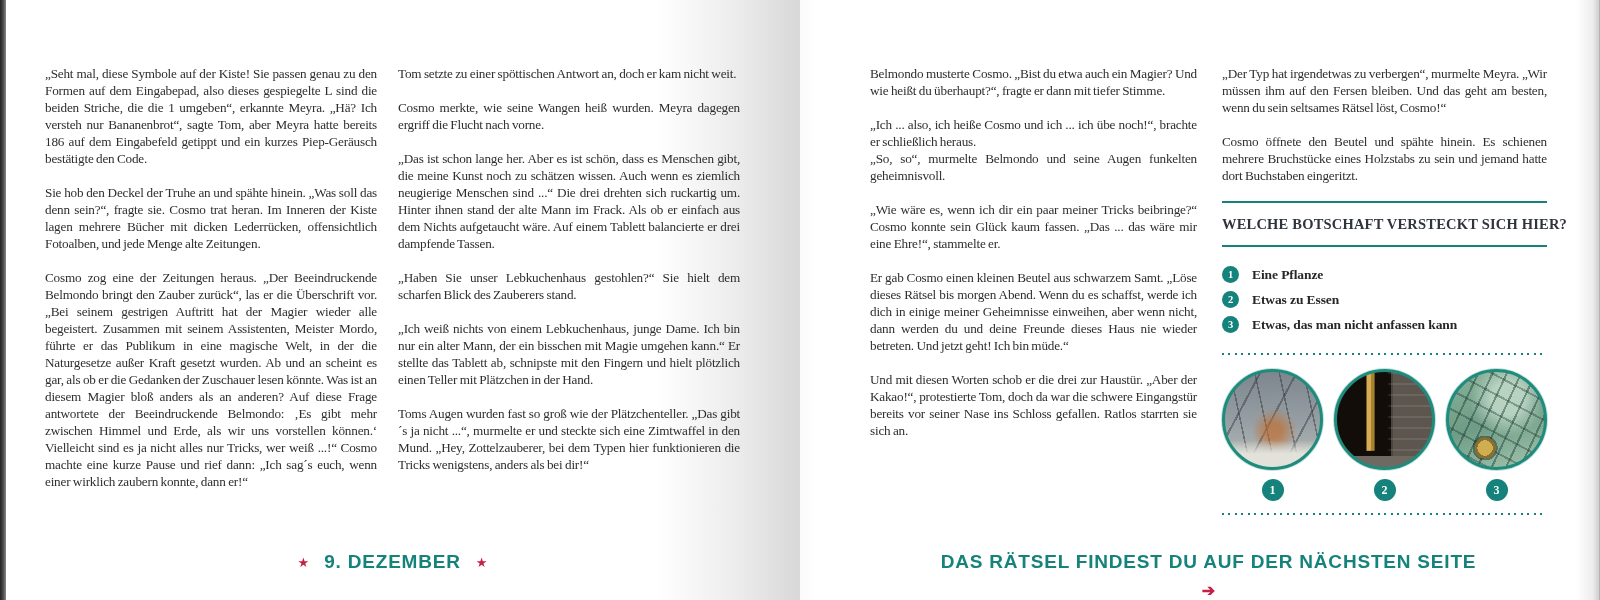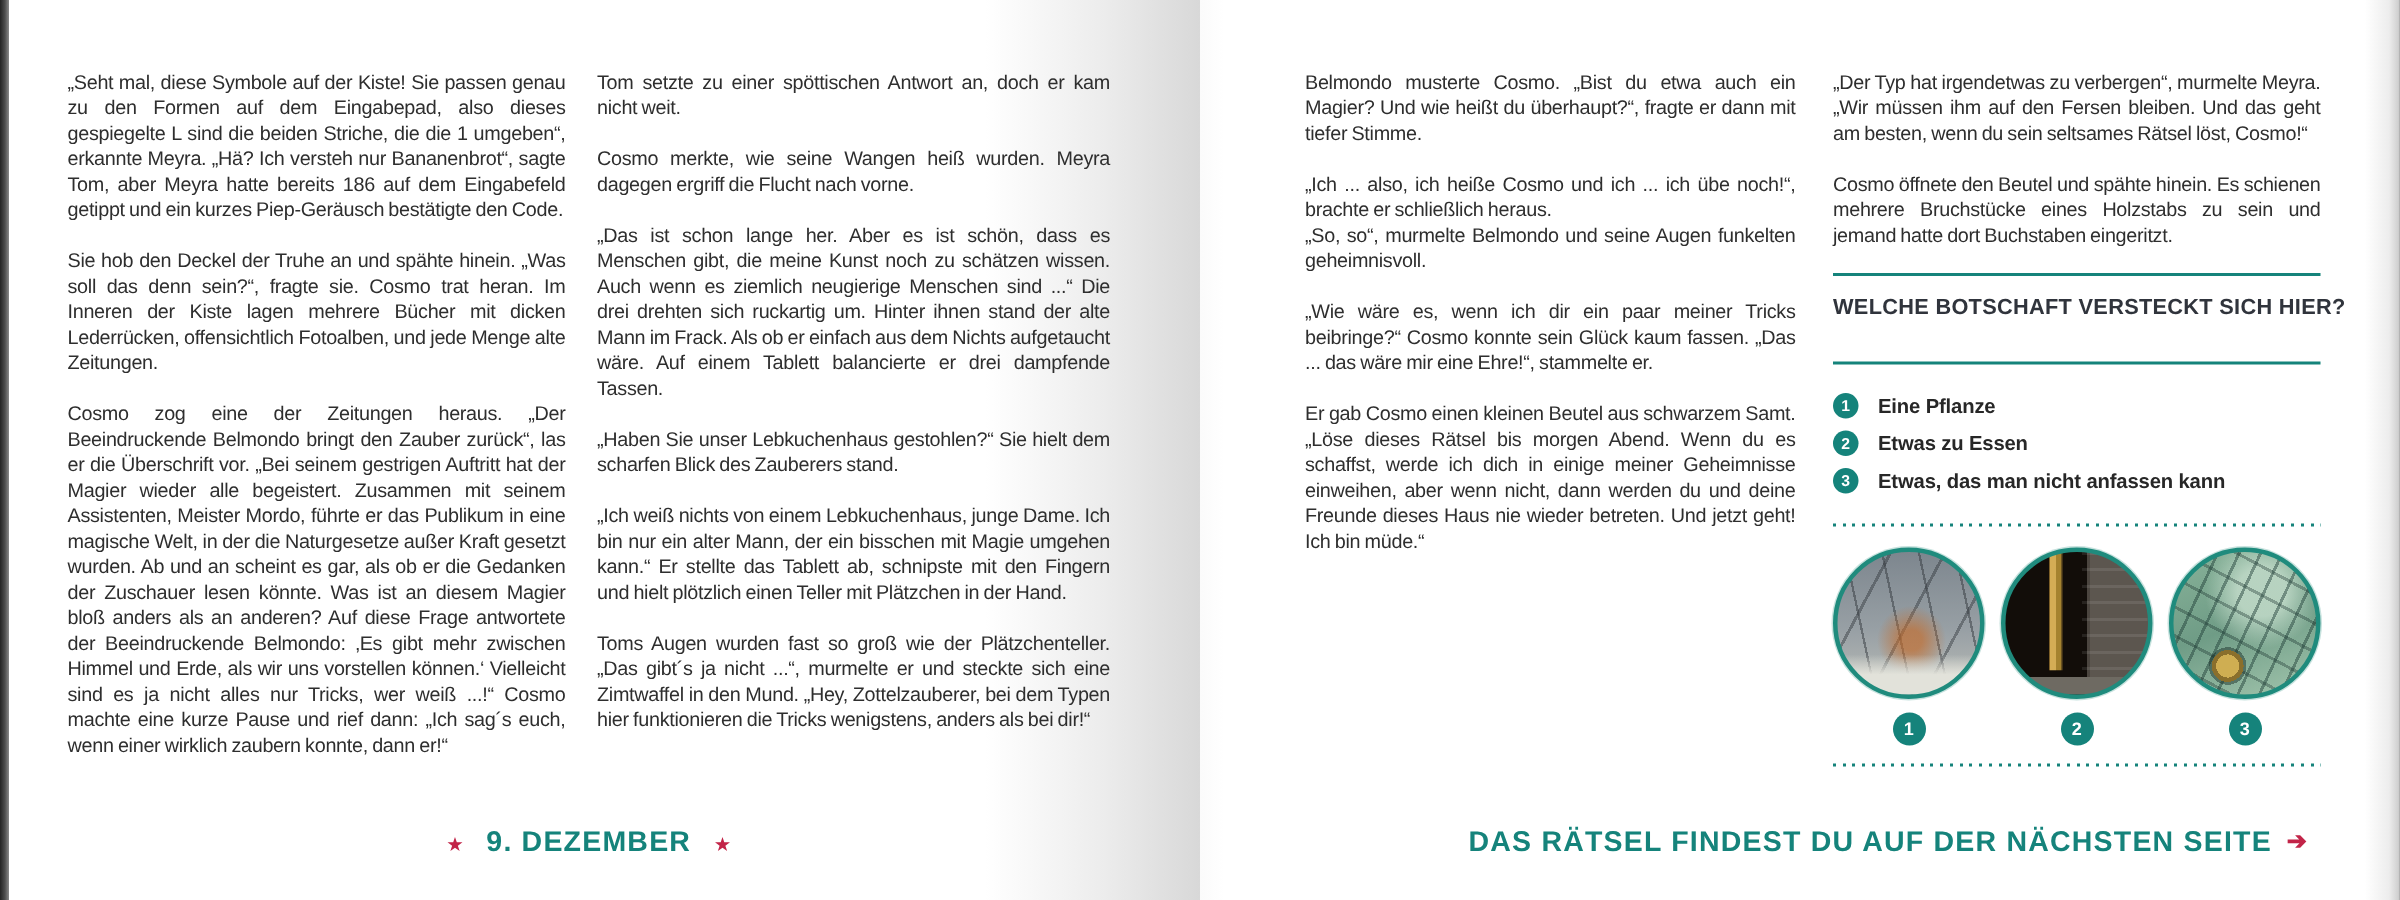--- a/index.html
+++ b/index.html
@@ -7,33 +7,33 @@
     position:relative;width:1600px;height:600px;overflow:hidden;
     font-family:"Liberation Sans",sans-serif;background:#ffffff;
   }
   .edge-left{position:absolute;left:0;top:0;width:6px;height:100%;
     background:linear-gradient(90deg,#232323 0%,#4d4d4d 55%,#8a8a8a 100%);}
   .page-left{position:absolute;left:6px;top:0;width:794px;height:100%;
     background:linear-gradient(90deg,#ffffff 0%,#ffffff 82%,#ececec 92%,#d8d8d8 100%);}
   .page-right{position:absolute;left:800px;top:0;width:800px;height:100%;
     background:linear-gradient(90deg,#fbfbfb 0%,#ffffff 2%,#ffffff 97.2%,#ededed 99.2%,#cfcfcf 100%);
     border-right:1px solid #b3b3b3;box-sizing:border-box;}
-  .col{position:absolute;top:46px;}
+  .col{position:absolute;top:65px;font-family:Liberation Serif, serif;}
   .col-l1{left:45px;width:332px;}
   .col-l2{left:398px;width:342px;}
   .col-r1{left:870px;width:327px;}
   .col-r2{left:1222px;width:325px;}
   .para{
     margin:0 0 17px 0;font-size:13.2px;line-height:17px;color:var(--ink,#2e2e2e);
     text-align:justify;letter-spacing:-0.2px;word-spacing:-0.6px;white-space:pre-line;
   }
   .puzzle{margin-top:6px;}
   .rule{height:2px;background:var(--teal,#15837b);}
   .puzzle-heading{
-    margin:0;padding:13px 0 28px 0;font-size:14.5px;font-weight:bold;
+    margin:0;padding:13px 0 12px 0;font-size:14.5px;font-weight:bold;
     color:#30343c;letter-spacing:0.2px;white-space:nowrap;
   }
   .option-list{margin-top:19px;}
   .option-row{display:flex;align-items:center;gap:13px;margin-bottom:8px;}
   .badge{
     display:flex;align-items:center;justify-content:center;flex:0 0 auto;
     width:17px;height:17px;border-radius:50%;background:var(--teal,#15837b);
     color:#ffffff;font-size:10.5px;font-weight:bold;
   }
   .badge.big{width:22px;height:22px;font-size:12px;margin:9px auto 0 auto;}
@@ -72,21 +72,21 @@
     background-color:#7fa78d;
     background-image:
       radial-gradient(circle at 38% 80%,#cfae52 0 8%,#8a6f2c 8% 11%,rgba(20,40,35,.45) 11% 13%,rgba(0,0,0,0) 13%),
       repeating-linear-gradient(115deg,rgba(28,58,52,.45) 0 2px,transparent 2px 13px),
       repeating-linear-gradient(28deg,rgba(24,48,44,.35) 0 2px,transparent 2px 17px),
       radial-gradient(circle at 62% 28%,rgba(190,216,198,.9) 0 18%,rgba(190,216,198,0) 42%),
       linear-gradient(160deg,#88b299 0%,#6f9c86 50%,#a2c5ad 100%);
   }
   .footer{position:absolute;top:551px;display:flex;align-items:center;justify-content:center;gap:15px;}
   .footer-left{left:45px;width:695px;}
-  .footer-right{left:920px;width:677px;gap:10px;}
+  .footer-right{left:870px;width:677px;gap:10px;flex-direction:column;}
   .footer-label{
     font-size:19px;font-weight:bold;color:var(--teal,#15837b);letter-spacing:0.8px;white-space:nowrap;
   }
   .star{color:var(--red,#c22448);font-size:13px;line-height:1;}
   .arrow{color:var(--red,#c22448);font-size:16px;font-weight:bold;line-height:1;}
 </style>
 </head>
 <body>
 
 <div class="spread">
@@ -111,20 +111,21 @@
       <p class="para">Toms Augen wurden fast so groß wie der Plätzchenteller. „Das gibt´s ja nicht ...“, murmelte er und steckte sich eine Zimtwaffel in den Mund. „Hey, Zottelzauberer, bei dem Typen hier funktionieren die Tricks wenigstens, anders als bei dir!“</p>
     </div>
 
   <div class="col col-r1">
 
   <p class="para">Belmondo musterte Cosmo. „Bist du etwa auch ein Magier? Und wie heißt du überhaupt?“, fragte er dann mit tiefer Stimme.</p>
       <p class="para">„Ich ... also, ich heiße Cosmo und ich ... ich übe noch!“, brachte er schließlich heraus.
 „So, so“, murmelte Belmondo und seine Augen funkelten geheimnisvoll.</p>
       <p class="para">„Wie wäre es, wenn ich dir ein paar meiner Tricks beibringe?“ Cosmo konnte sein Glück kaum fassen. „Das ... das wäre mir eine Ehre!“, stammelte er.</p>
       <p class="para">Er gab Cosmo einen kleinen Beutel aus schwarzem Samt. „Löse dieses Rätsel bis morgen Abend. Wenn du es schaffst, werde ich dich in einige meiner Geheimnisse einweihen, aber wenn nicht, dann werden du und deine Freunde dieses Haus nie wieder betreten. Und jetzt geht! Ich bin müde.“</p>
+      <p class="para">Und mit diesen Worten schob er die drei zur Haustür. „Aber der Kakao!“, protestierte Tom, doch da war die schwere Eingangstür bereits vor seiner Nase ins Schloss gefallen. Ratlos starrten sie sich an.</p>
     </div>
 
   <div class="col col-r2">
     <div>
 
     <p class="para">„Der Typ hat irgendetwas zu verbergen“, murmelte Meyra. „Wir müssen ihm auf den Fersen bleiben. Und das geht am besten, wenn du sein seltsames Rätsel löst, Cosmo!“</p>
         <p class="para">Cosmo öffnete den Beutel und spähte hinein. Es schienen mehrere Bruchstücke eines Holzstabs zu sein und jemand hatte dort Buchstaben eingeritzt.</p>
       </div>
 
     <div class="puzzle">

